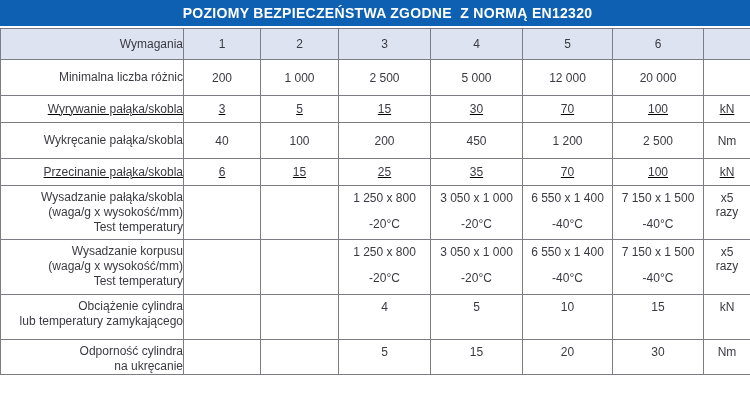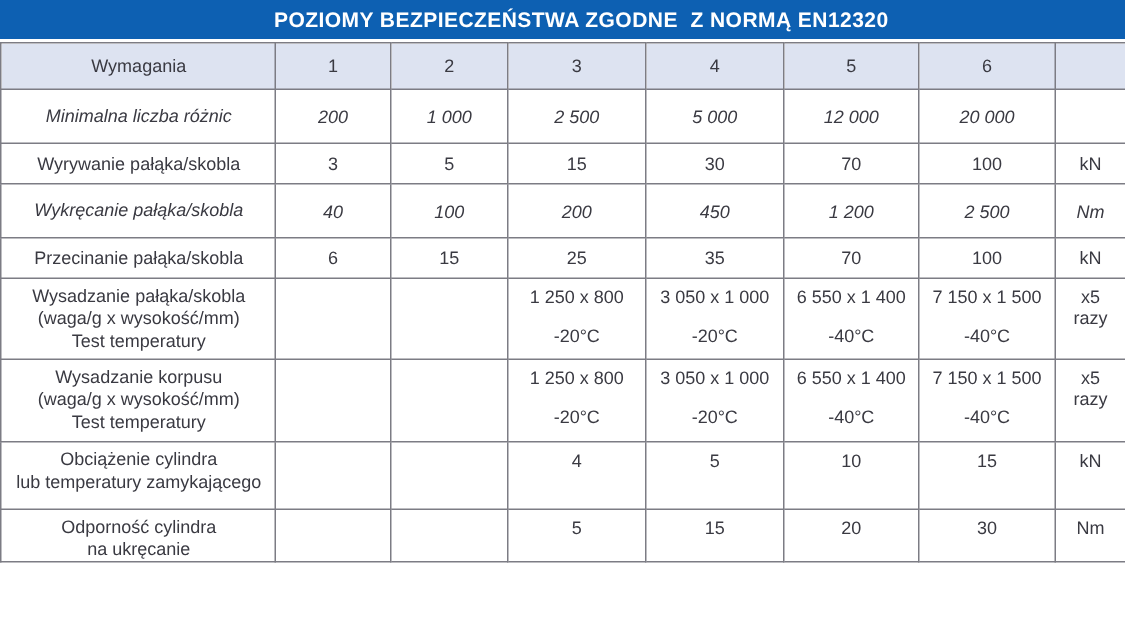--- a/index.html
+++ b/index.html
@@ -11,28 +11,28 @@
     height:26px;background:#0d60b2;color:#ffffff;
     display:flex;align-items:center;justify-content:center;
     font-weight:bold;font-size:14px;letter-spacing:.3px;white-space:pre;padding-left:25px;
   }
   table{border-collapse:collapse;table-layout:fixed;width:750px;margin-top:2px;}
   td{
     border:1px solid #7c7c84;padding:0;font-size:12px;color:#3a3a42;
     vertical-align:middle;overflow:hidden;
   }
   tr.head td{background:#dde3f1;}
-  td.lbl{text-align:center;padding-left:1px;line-height:15px;}
+  td.lbl{text-align:right;padding-left:1px;line-height:15px;}
   td.val,td.unit{text-align:center;}
   tr.vtop td{vertical-align:top;}
   tr.vtop td.lbl{padding-top:4px;}
   tr.vtop td.val,tr.vtop td.unit{padding-top:5px;line-height:14px;text-align:center;}
   .temp{margin-top:12px;}
   .uline{line-height:14px;}
-  tr.h31{height:31px;} tr.h28{height:36px;font-style:italic;} tr.h27{height:27px;}
+  tr.h31{height:31px;} tr.h28{height:36px;} tr.h27{height:27px;text-decoration:underline;}
   tr.h54{height:54px;margin-top:16px;} tr.h55{height:55px;} tr.h45{height:45px;} tr.h33{height:33px;}
 </style>
 </head>
 <body>
 
 <div class="shot">
 
   <div class="titlebar">
     <span>POZIOMY BEZPIECZEŃSTWA ZGODNE  Z NORMĄ EN12320</span>
   </div>

